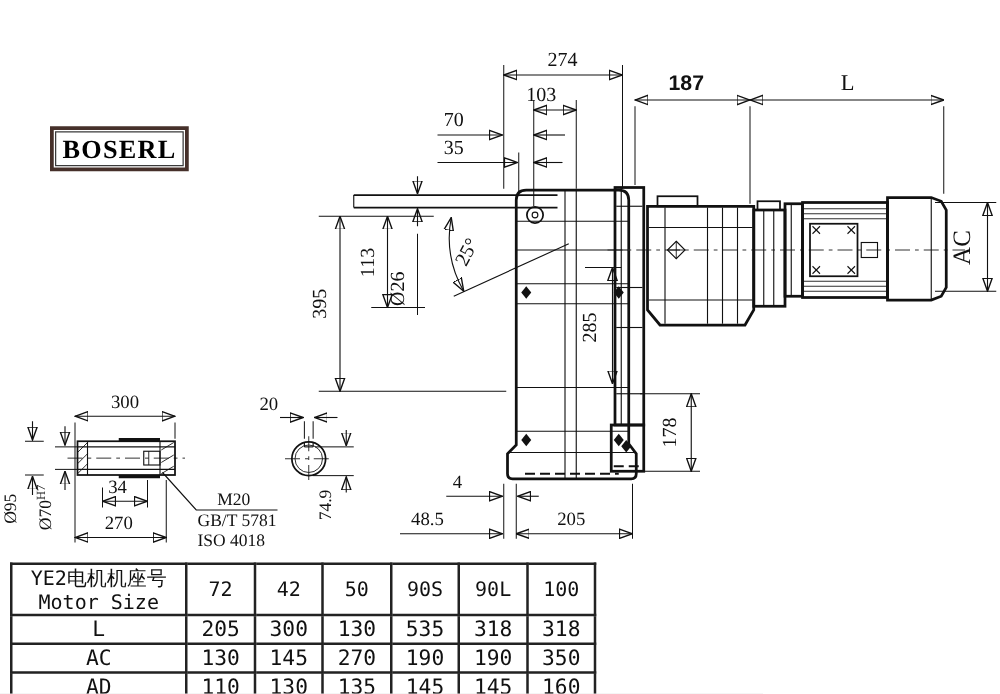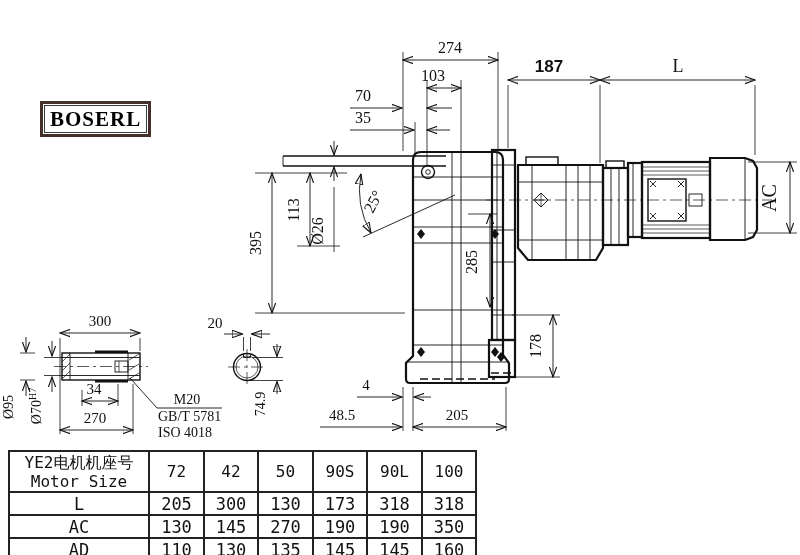--- a/index.html
+++ b/index.html
@@ -297,21 +297,21 @@
       <td class="hdr">50</td>
       <td class="hdr">90S</td>
       <td class="hdr">90L</td>
       <td class="hdr">100</td>
     </tr>
     <tr>
       <td>L</td>
       <td>205</td>
       <td>300</td>
       <td>130</td>
-      <td>173</td>
+      <td>535</td>
       <td>318</td>
       <td>318</td>
     </tr>
     <tr>
       <td>AC</td>
       <td>130</td>
       <td>145</td>
       <td>270</td>
       <td>190</td>
       <td>190</td>

